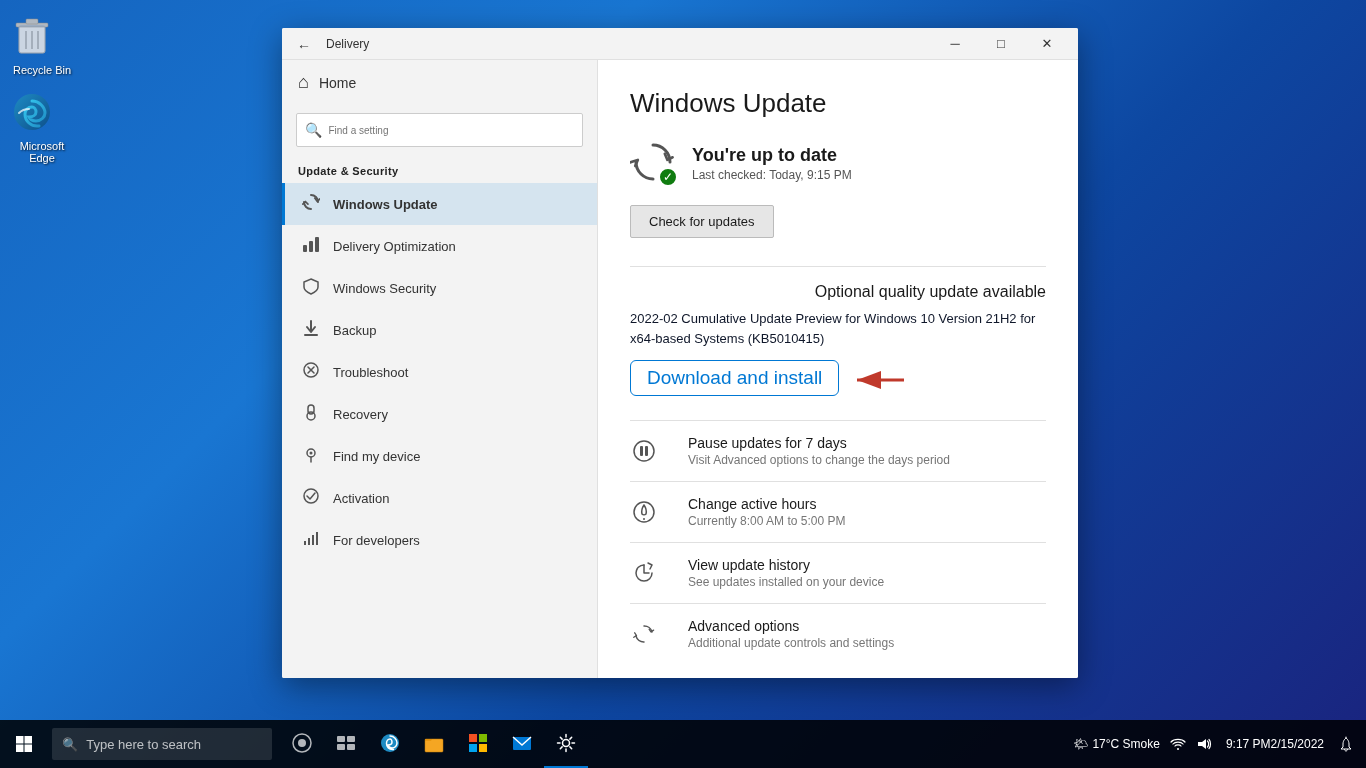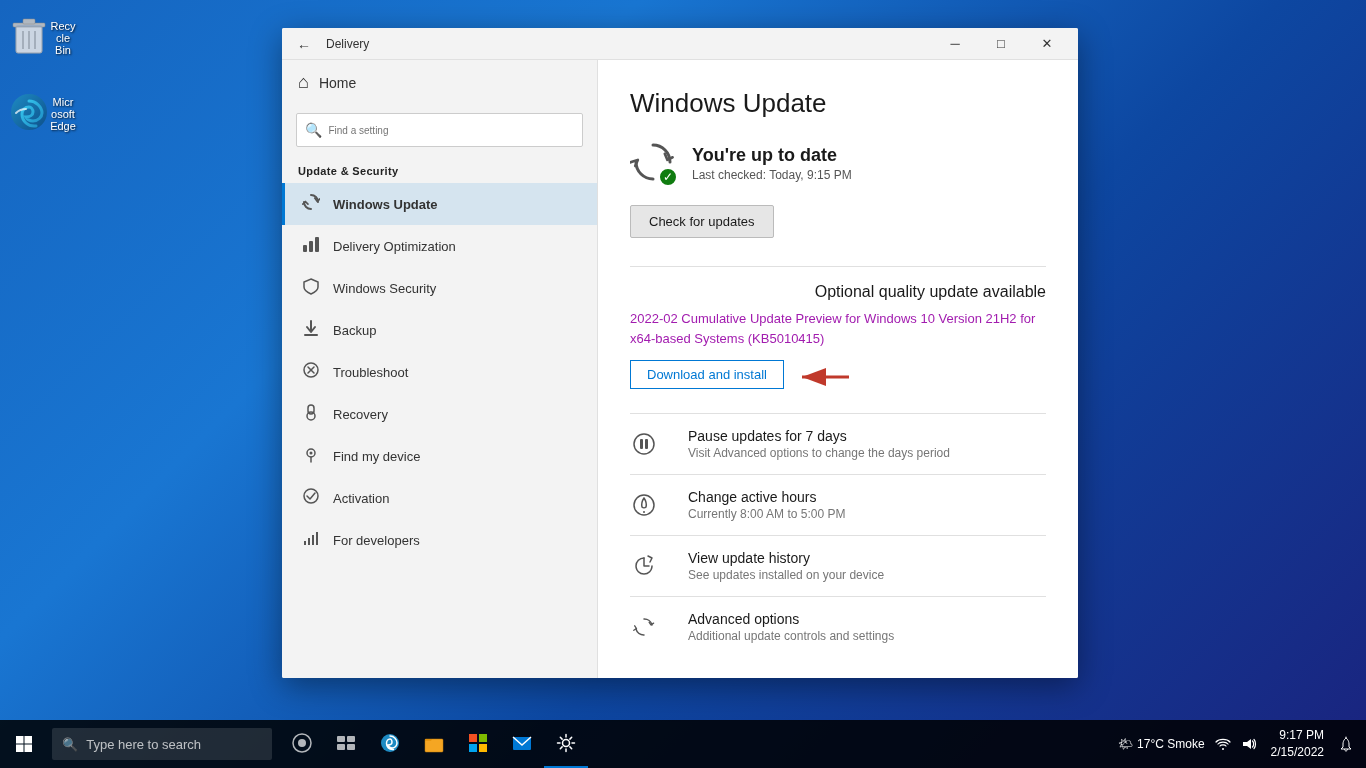--- a/index.html
+++ b/index.html
@@ -17,21 +17,21 @@
       width: 100%;
       height: 100%;
       background: linear-gradient(135deg, #1565c0 0%, #1976d2 30%, #0d47a1 60%, #1a237e 100%);
       position: relative;
     }
 
     
     .desktop-icon {
       position: absolute;
       display: flex;
-      align-items: center;
+      flex-direction: column;
       width: 76px;
       cursor: pointer;
       padding: 4px;
     }
     .desktop-icon .icon-img {
       width: 48px;
       height: 48px;
       display: flex;
       align-items: center;
       justify-content: center;
@@ -118,21 +118,20 @@
       display: flex;
       align-items: center;
       padding: 0 4px;
       height: 48px;
       cursor: pointer;
       color: white;
       font-size: 12px;
     }
     .taskbar-clock {
       display: flex;
-      flex-direction: column;
       align-items: flex-end;
       color: white;
       font-size: 12px;
       padding: 0 8px;
       cursor: pointer;
       line-height: 1.4;
     }
 
     
     .settings-window {
@@ -342,32 +341,32 @@
     }
     .optional-title {
       font-size: 16px;
       font-weight: 400;
       color: #1a1a1a;
       margin-bottom: 8px;
       text-align: right;
     }
     .optional-desc {
       font-size: 13px;
-      color: #a21caf;
+      color: #0f172a;
       margin-bottom: 12px;
       line-height: 1.5;
     }
     .download-install-btn {
       background: transparent;
       border: 1px solid #0078d4;
       color: #0078d4;
       padding: 6px 16px;
-      font-size: 13px;
-      cursor: pointer;
-      border-radius: 0;
+      font-size: 19px;
+      cursor: pointer;
+      border-radius: 6px;
       margin-bottom: 4px;
     }
 
     
     .update-options {
       margin-top: 16px;
     }
     .update-option {
       display: flex;
       align-items: flex-start;

